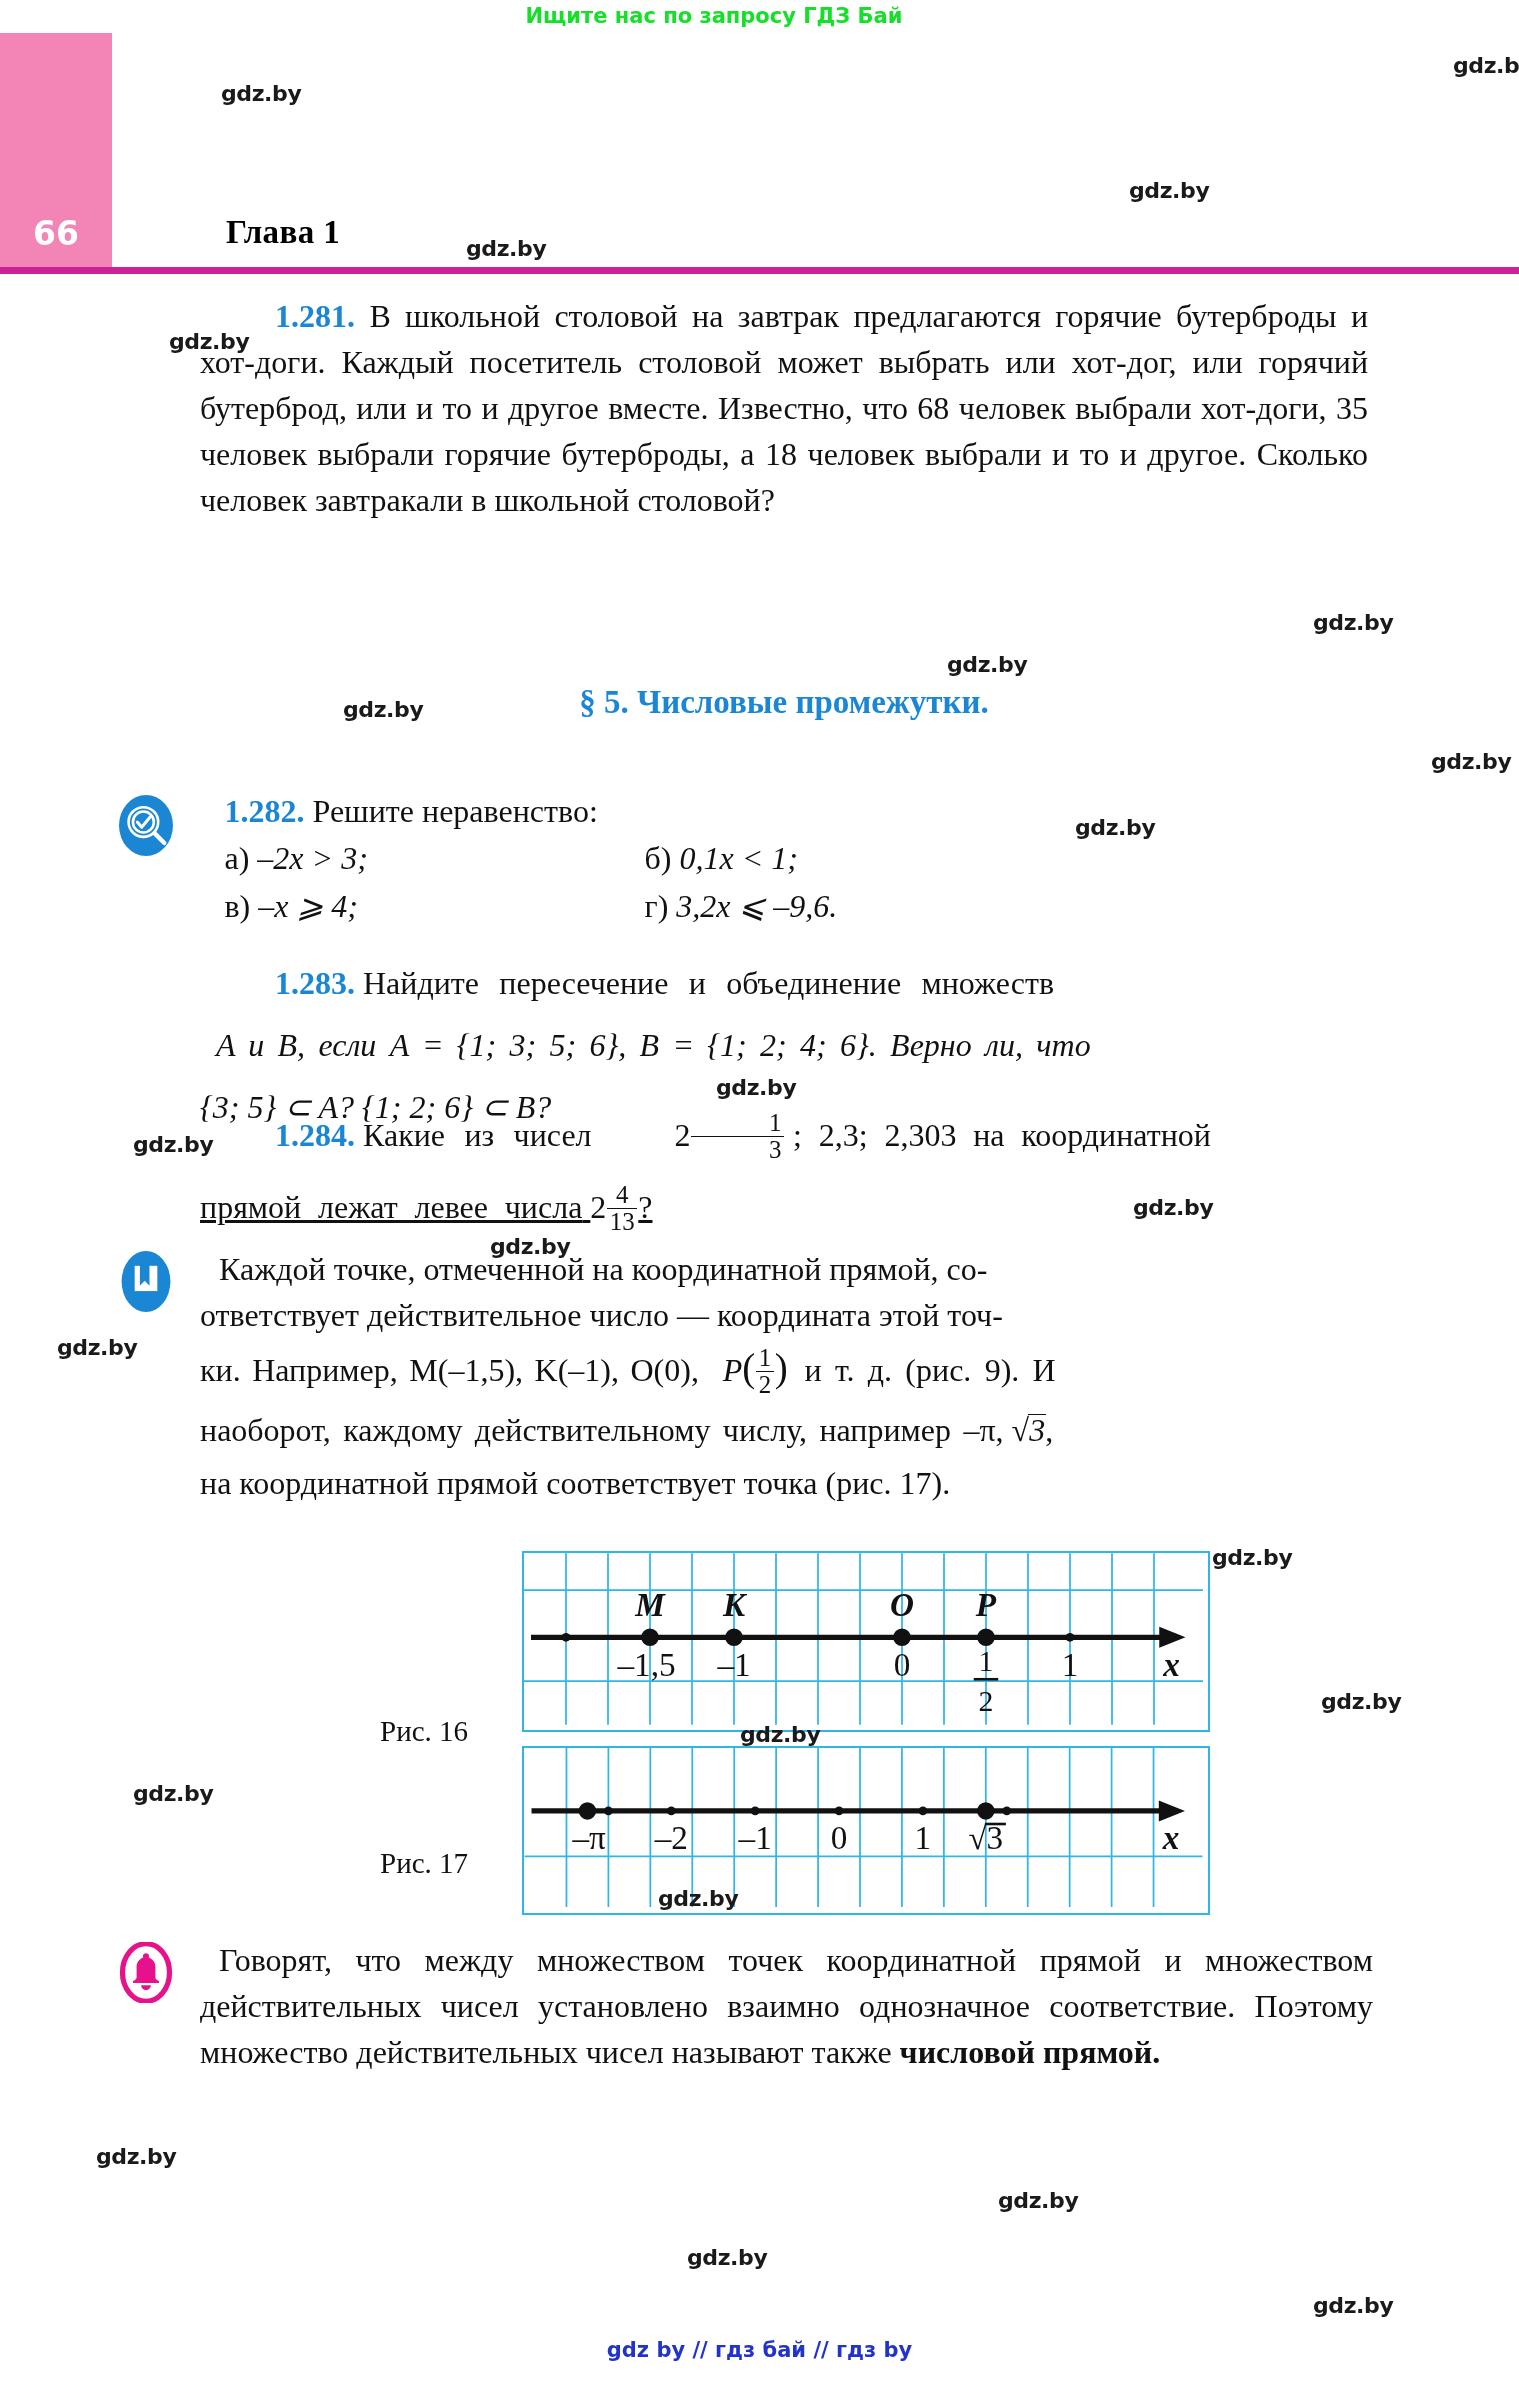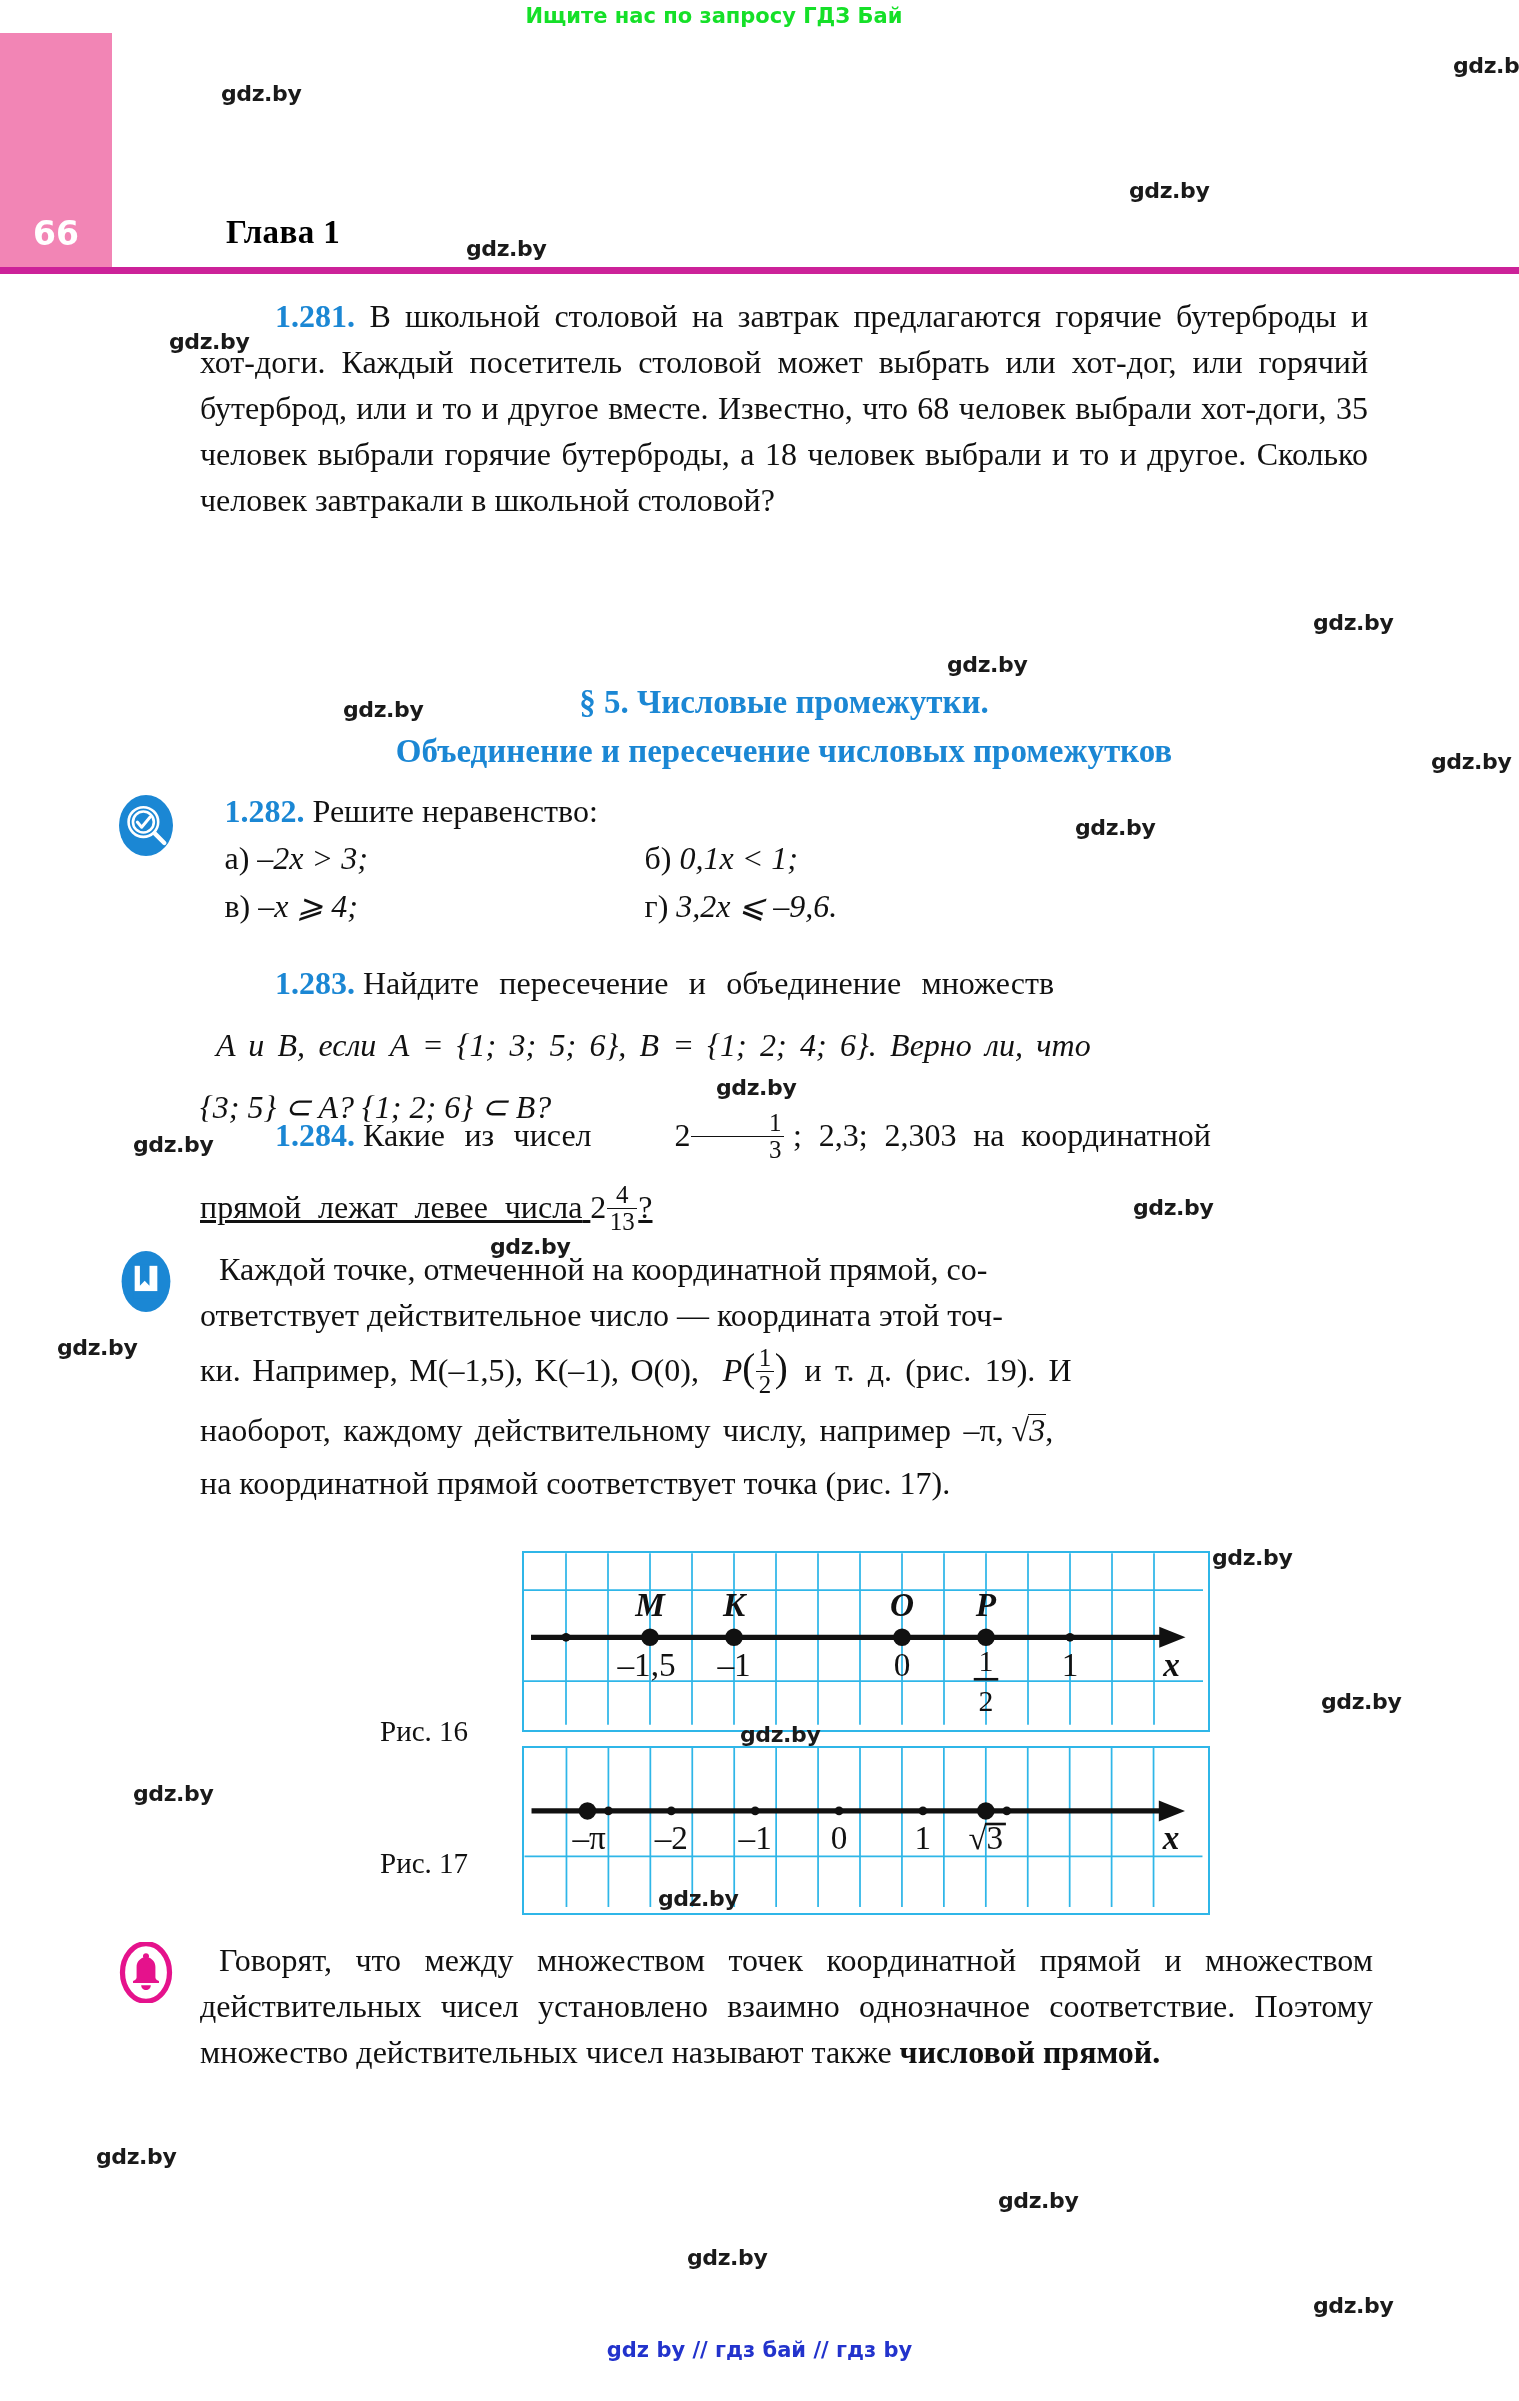--- a/index.html
+++ b/index.html
@@ -135,21 +135,20 @@
 
 <div id="content">
   <p class="para ind">
     <span class="exno">1.281.</span>
     <span>В школьной столовой на завтрак предлагаются горячие бутерброды и хот-доги. Каждый посетитель столовой может выбрать или хот-дог, или горячий бутерброд, или и то и другое вместе. Известно, что 68 человек выбрали хот-доги, 35 человек выбрали горячие бутерброды, а 18 человек выбрали и то и другое. Сколько человек завтракали в школьной столовой?</span>
   </p>
 </div>
 
 <div id="section-heading">
   <div>§ 5. Числовые промежутки.</div>
-  <div>Объединение и пересечение числовых промежутков</div>
 </div>
 
 <div style="position:absolute;left:200px;top:788px;width:1173px;">
 
   <svg class="icon-badge" style="left:-81px;top:7px;" viewBox="0 0 62 70">
     <ellipse cx="31" cy="35" rx="31" ry="35" fill="#1b87d4"></ellipse>
     <circle cx="28" cy="31" r="17" fill="none" stroke="#ffffff" stroke-width="3"></circle>
     <circle cx="28" cy="31" r="12" fill="none" stroke="#ffffff" stroke-width="3"></circle>
     <path d="M21 31 L26 37 L36 25" fill="none" stroke="#ffffff" stroke-width="3.4" stroke-linecap="round" stroke-linejoin="round"></path>
     <line x1="41" y1="44" x2="52" y2="55" stroke="#ffffff" stroke-width="5" stroke-linecap="round"></line>
@@ -210,21 +209,21 @@
     <rect x="17" y="16" width="28" height="38" fill="#ffffff"></rect>
     <rect x="17" y="16" width="28" height="38" fill="none" stroke="#1b87d4" stroke-width="2"></rect>
     <path d="M24 16 L24 40 L29.5 34 L35 40 L35 16 Z" fill="#1b87d4"></path>
     <rect x="17" y="46" width="28" height="8" fill="#1b87d4"></rect>
   </svg>
   <p class="para" style="margin:0;text-indent:19px;">Каждой точке, отмеченной на координатной прямой, со-</p>
   <p class="para" style="margin:0;">ответствует действительное число — координата этой точ-</p>
   <p class="para" style="margin:0;padding-top:7px;">
     <span><span style="word-spacing:3.5px;">ки. Например, M(–1,5), K(–1), O(0),</span></span>
     <span class="it" style="margin-left:15.8px;">P</span><span style="font-size:39px;">(</span><span class="frac"><span class="num">1</span><span class="den">2</span></span><span style="font-size:39px;">)</span>
-    <span style="margin-left:8.8px;word-spacing:5.3px;">и т. д. (рис. 19). И</span>
+    <span style="margin-left:8.8px;word-spacing:5.3px;">и т. д. (рис. 9). И</span>
   </p>
   <p class="para" style="margin:0;padding-top:8.8px;">
     <span style="word-spacing:4.4px;">наоборот, каждому действительному числу, например –π,</span>
     <span class="sqrt"><span class="rad">√<span class="bar"></span><span class="it">3</span></span></span><span>,</span>
   </p>
   <p class="para" style="margin:0;padding-top:7px;">на координатной прямой соответствует точка (рис. 17).</p>
 </div>
 
 <div class="figbox" style="left:522px;top:1551px;width:684px;height:177px;">
   <svg width="679" height="172" viewBox="0 0 776 196">

